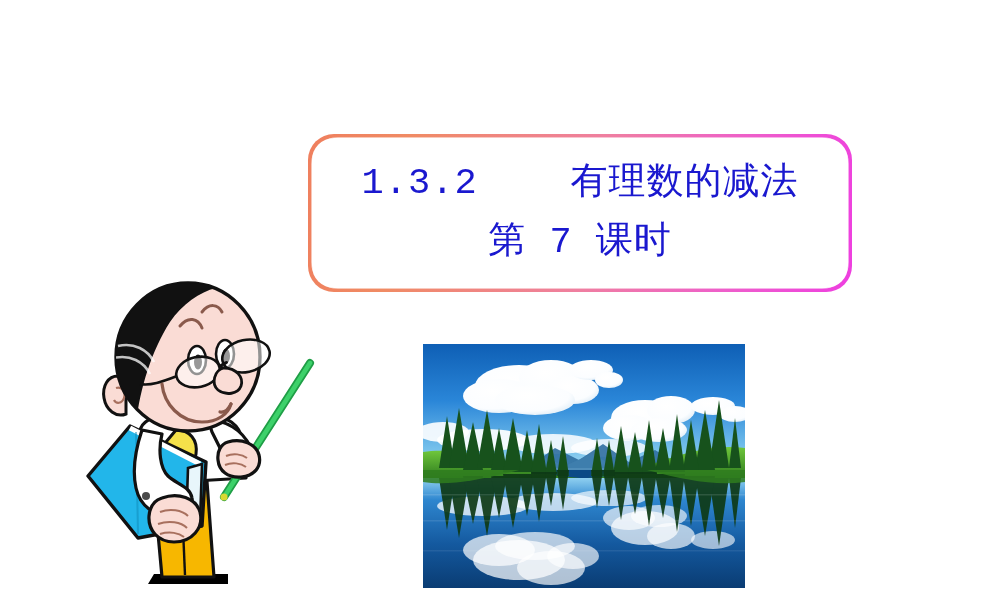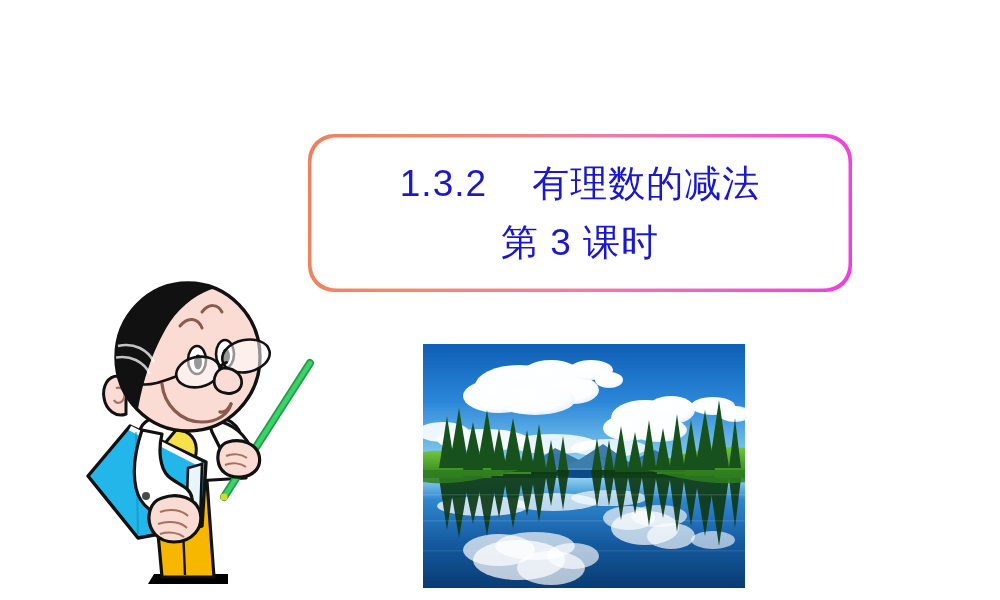--- a/index.html
+++ b/index.html
@@ -40,21 +40,21 @@
     border-radius: 27px;
     border: 1px solid rgba(255,255,255,0.55);
     pointer-events: none;
   }
   .title-line {
     color: #1a18cf;
     font-size: 37px;
     line-height: 1.28;
     letter-spacing: 1px;
     white-space: pre;
-    font-family: Liberation Sans, sans-serif;
+    font-family: Liberation Mono, monospace;
   }
   .title-line.l1 { margin-bottom: 12px; }
 
   
   #nature-photo {
     position: absolute;
     left: 423px;
     top: 344px;
     width: 322px;
     height: 244px;
@@ -71,21 +71,21 @@
     width: 254px;
     height: 320px;
   }
   #teacher-character svg { display: block; }
 </style>
 </head>
 <body>
 
 <div id="title-banner">
   <div class="title-line l1">1.3.2    有理数的减法</div>
-  <div class="title-line l2">第 3 课时</div>
+  <div class="title-line l2">第 7 课时</div>
 </div>
 
 <div id="teacher-character">
   <svg width="254" height="320" viewBox="0 0 254 320" xmlns="http://www.w3.org/2000/svg">
     <defs>
       <clipPath id="headclip">
         <ellipse cx="110" cy="85" rx="72" ry="74"></ellipse>
       </clipPath>
     </defs>
 

